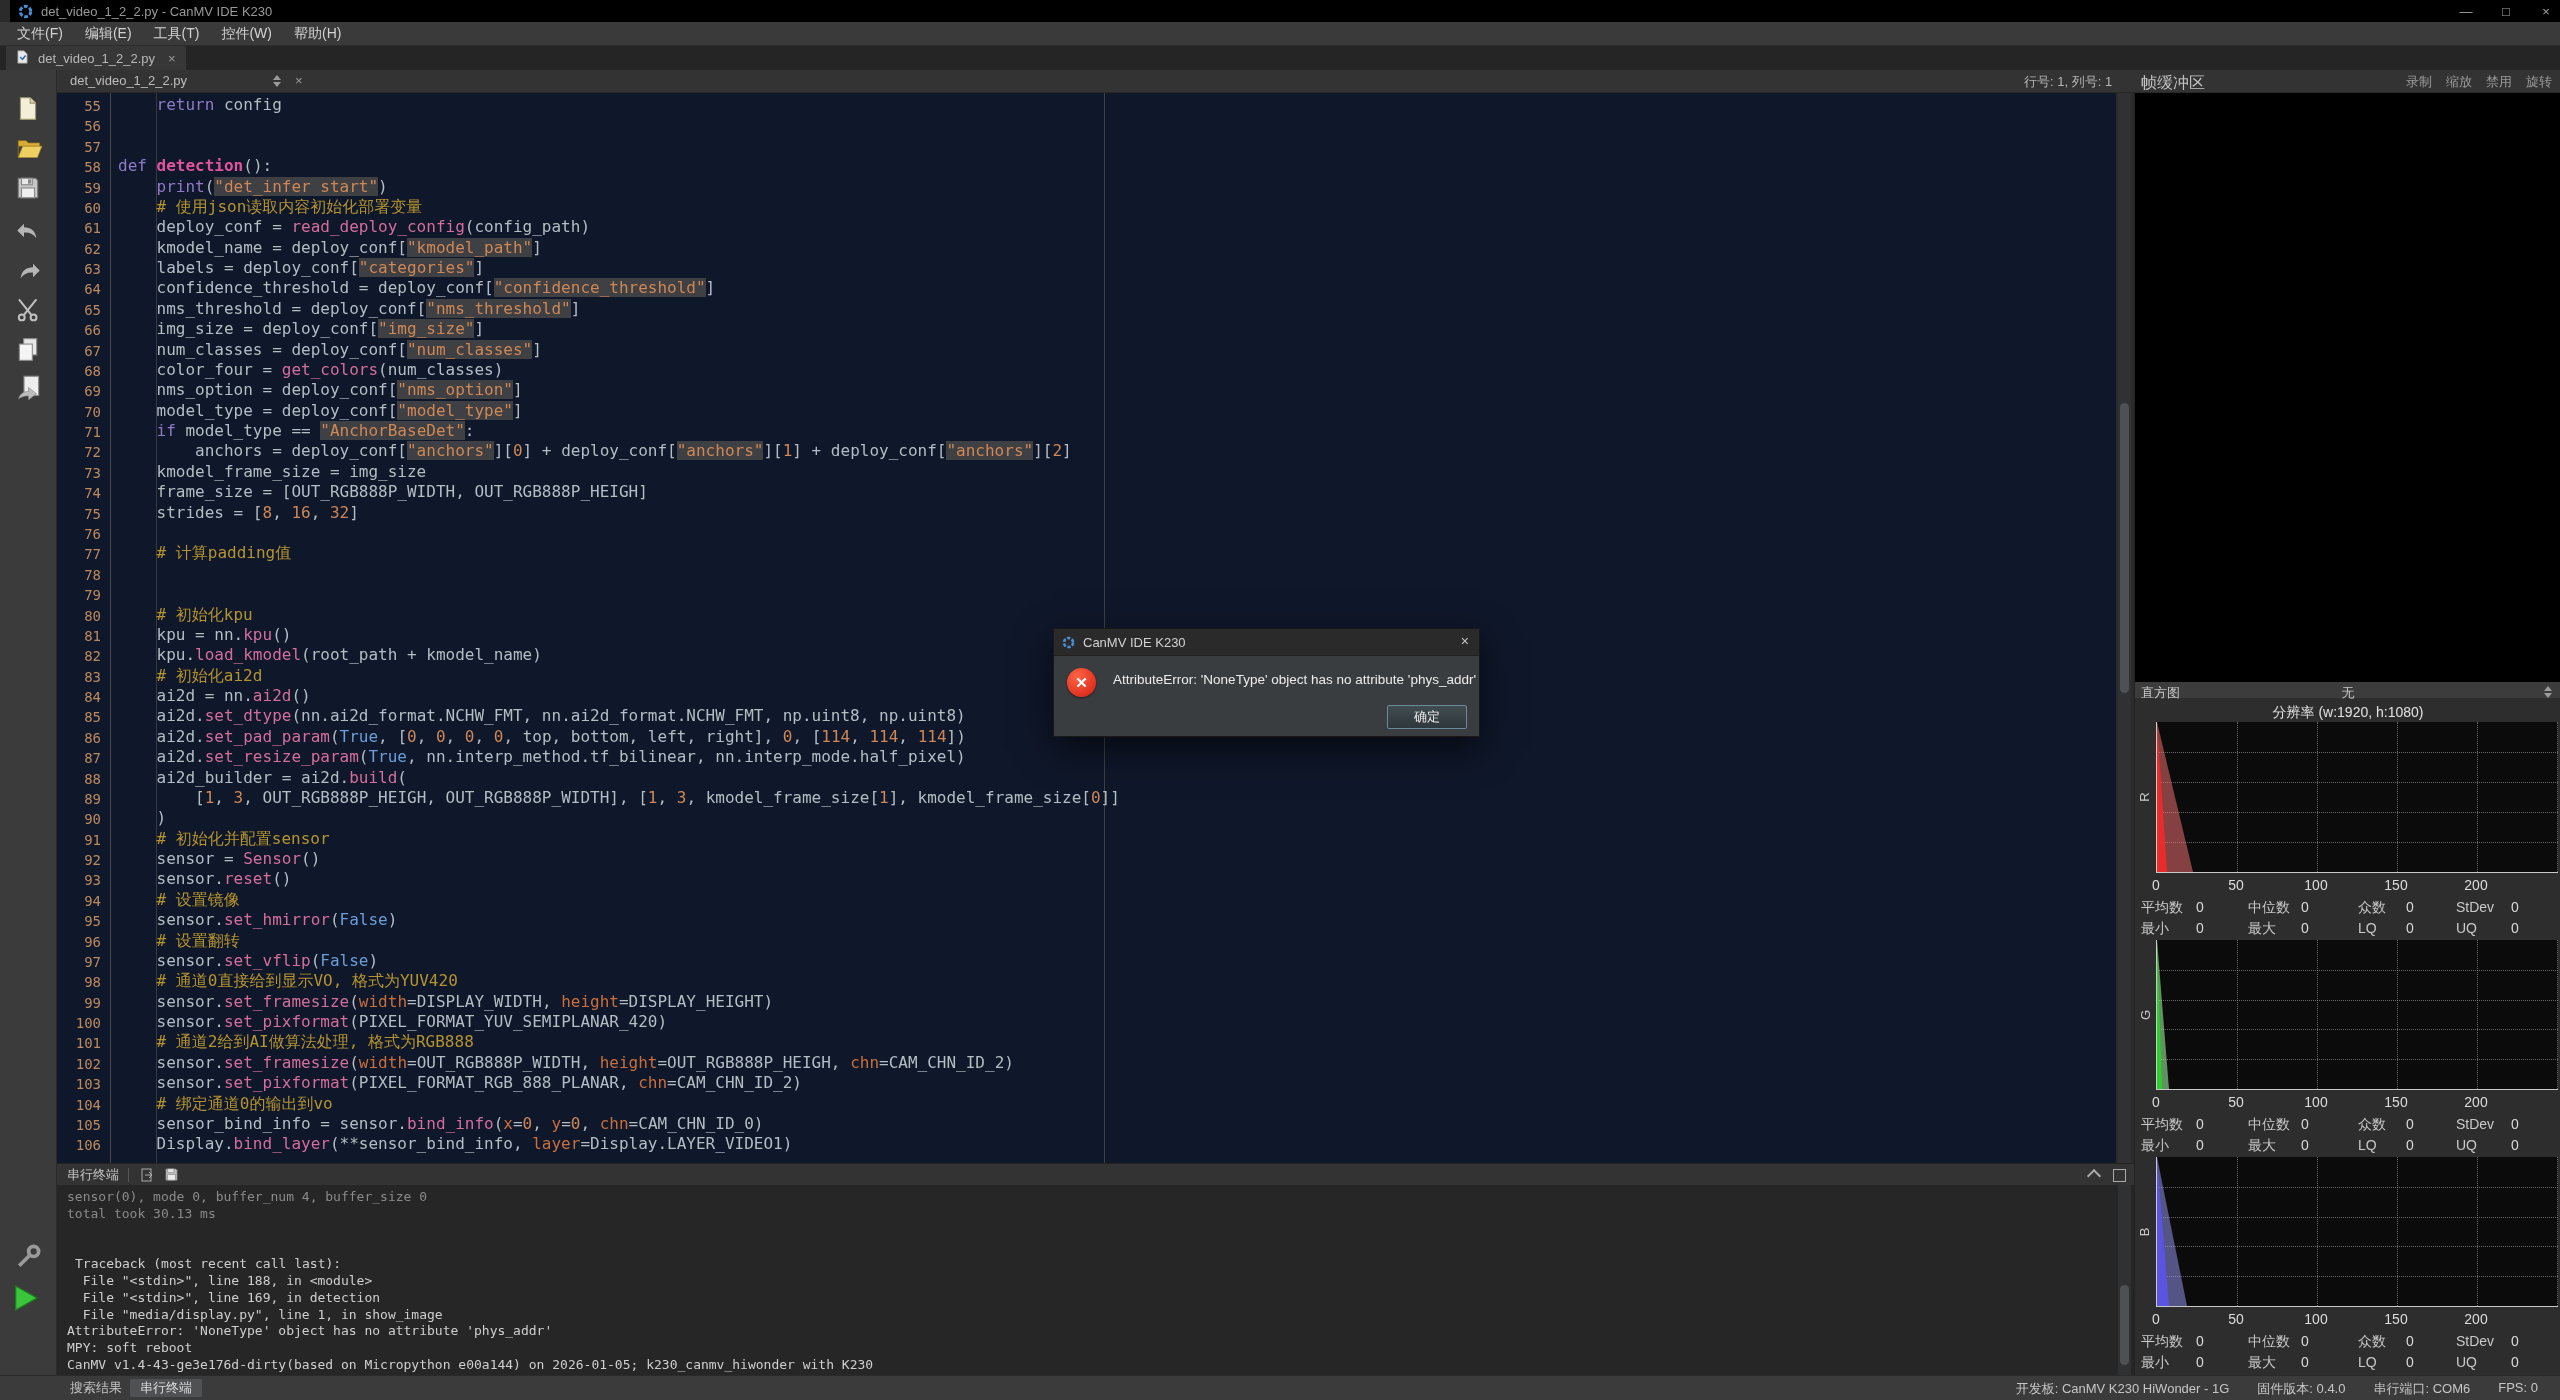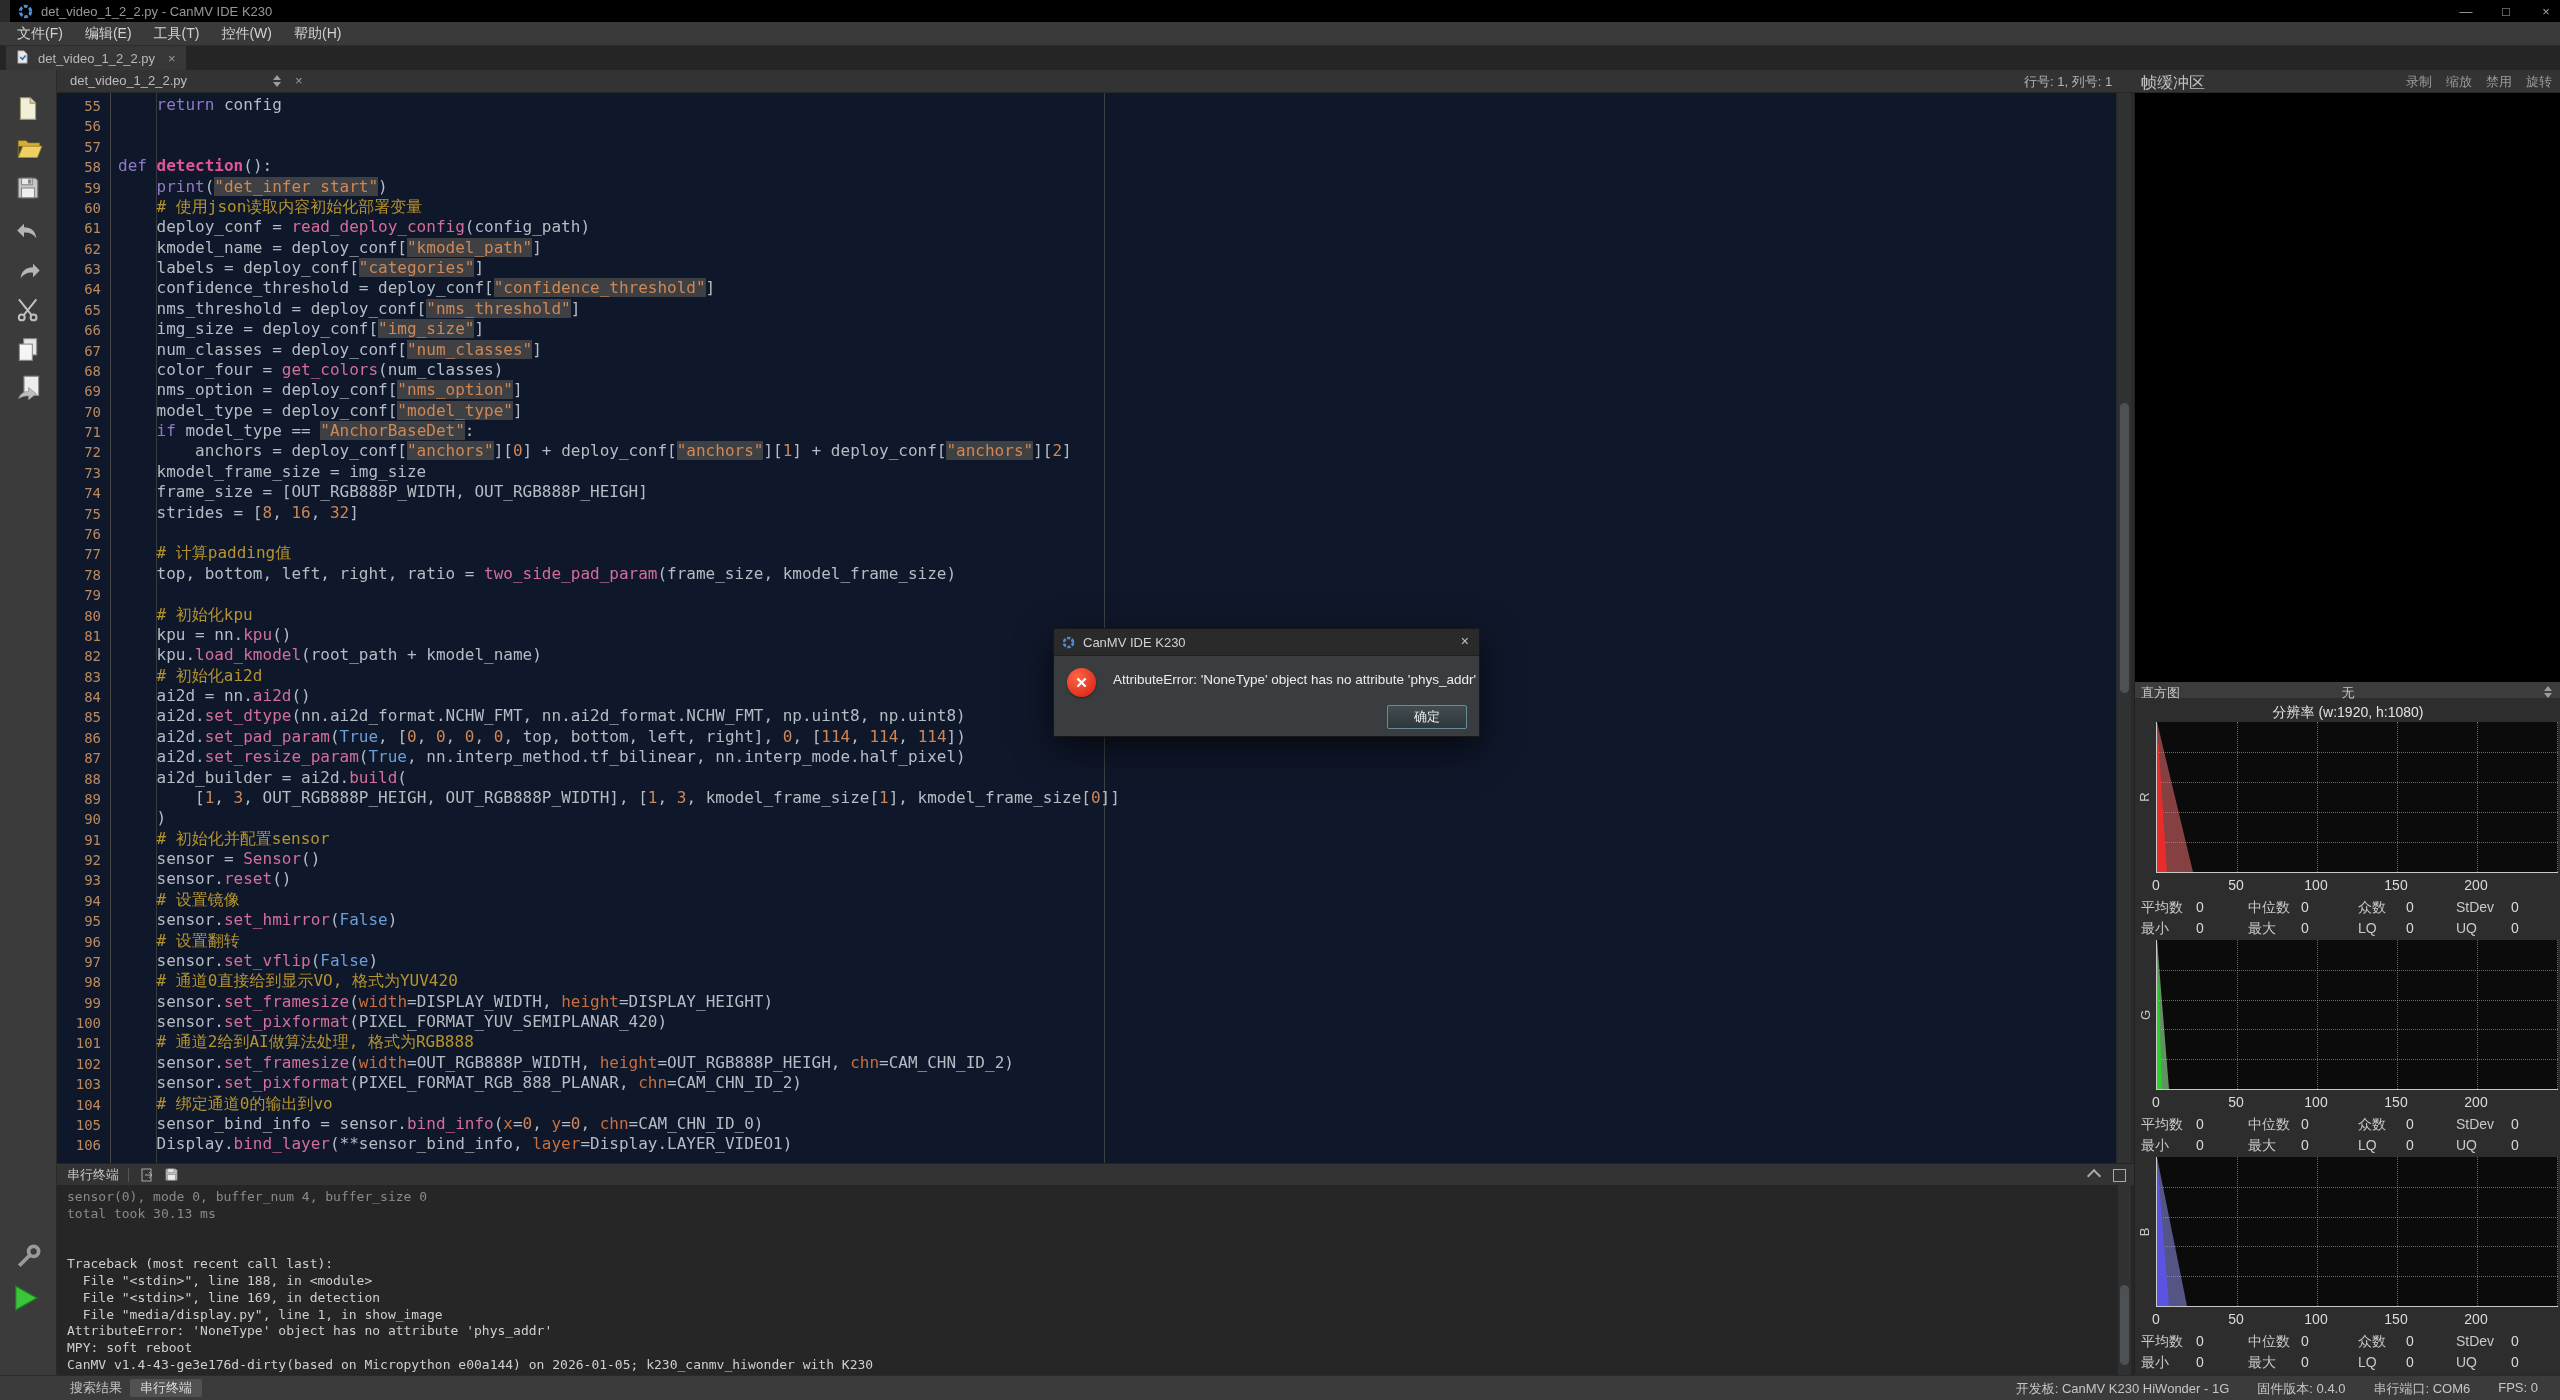--- a/index.html
+++ b/index.html
@@ -234,21 +234,21 @@
         <div class="cl" style="top: 266.94px; width: 2059px;"><span class="ln">68</span><span class="lc">    color_four = <span class="f">get_colors</span>(num_classes)</span></div>
         <div class="cl" style="top: 287.32px; width: 2059px;"><span class="ln">69</span><span class="lc">    nms_option = deploy_conf[<span class="s">"nms_option"</span>]</span></div>
         <div class="cl" style="top: 307.7px; width: 2059px;"><span class="ln">70</span><span class="lc">    model_type = deploy_conf[<span class="s">"model_type"</span>]</span></div>
         <div class="cl" style="top: 328.08px; width: 2059px;"><span class="ln">71</span><span class="lc">    <span class="k">if</span> model_type == <span class="s">"AnchorBaseDet"</span>:</span></div>
         <div class="cl" style="top: 348.46px; width: 2059px;"><span class="ln">72</span><span class="lc">        anchors = deploy_conf[<span class="s">"anchors"</span>][<span class="n">0</span>] + deploy_conf[<span class="s">"anchors"</span>][<span class="n">1</span>] + deploy_conf[<span class="s">"anchors"</span>][<span class="n">2</span>]</span></div>
         <div class="cl" style="top: 368.84px; width: 2059px;"><span class="ln">73</span><span class="lc">    kmodel_frame_size = img_size</span></div>
         <div class="cl" style="top: 389.22px; width: 2059px;"><span class="ln">74</span><span class="lc">    frame_size = [OUT_RGB888P_WIDTH, OUT_RGB888P_HEIGH]</span></div>
         <div class="cl" style="top: 409.6px; width: 2059px;"><span class="ln">75</span><span class="lc">    strides = [<span class="n">8</span>, <span class="n">16</span>, <span class="n">32</span>]</span></div>
         <div class="cl" style="top: 429.98px; width: 2059px;"><span class="ln">76</span><span class="lc"></span></div>
         <div class="cl" style="top: 450.36px; width: 2059px;"><span class="ln">77</span><span class="lc">    <span class="c"># 计算padding值</span></span></div>
-        <div class="cl" style="top: 470.74px; width: 2059px;"><span class="ln">78</span><span class="lc">    top, bottom, left, right, ratio = <span class="f">two_side_pad_param</span>(frame_size, kmodel_frame_size)</span></div>
+        <div class="cl" style="top: 470.74px; width: 2059px;"><span class="ln">78</span></div>
         <div class="cl" style="top: 491.12px; width: 2059px;"><span class="ln">79</span><span class="lc"></span></div>
         <div class="cl" style="top: 511.5px; width: 2059px;"><span class="ln">80</span><span class="lc">    <span class="c"># 初始化kpu</span></span></div>
         <div class="cl" style="top: 531.88px; width: 2059px;"><span class="ln">81</span><span class="lc">    kpu = nn.<span class="f">kpu</span>()</span></div>
         <div class="cl" style="top: 552.26px; width: 2059px;"><span class="ln">82</span><span class="lc">    kpu.<span class="f">load_kmodel</span>(root_path + kmodel_name)</span></div>
         <div class="cl" style="top: 572.64px; width: 2059px;"><span class="ln">83</span><span class="lc">    <span class="c"># 初始化ai2d</span></span></div>
         <div class="cl" style="top: 593.02px; width: 2059px;"><span class="ln">84</span><span class="lc">    ai2d = nn.<span class="f">ai2d</span>()</span></div>
         <div class="cl" style="top: 613.4px; width: 2059px;"><span class="ln">85</span><span class="lc">    ai2d.<span class="f">set_dtype</span>(nn.ai2d_format.NCHW_FMT, nn.ai2d_format.NCHW_FMT, np.uint8, np.uint8)</span></div>
         <div class="cl" style="top: 633.78px; width: 2059px;"><span class="ln">86</span><span class="lc">    ai2d.<span class="f">set_pad_param</span>(<span class="b">True</span>, [<span class="n">0</span>, <span class="n">0</span>, <span class="n">0</span>, <span class="n">0</span>, top, bottom, left, right], <span class="n">0</span>, [<span class="n">114</span>, <span class="n">114</span>, <span class="n">114</span>])</span></div>
         <div class="cl" style="top: 654.16px; width: 2059px;"><span class="ln">87</span><span class="lc">    ai2d.<span class="f">set_resize_param</span>(<span class="b">True</span>, nn.interp_method.tf_bilinear, nn.interp_mode.half_pixel)</span></div>
         <div class="cl" style="top: 674.54px; width: 2059px;"><span class="ln">88</span><span class="lc">    ai2d_builder = ai2d.<span class="f">build</span>(</span></div>
@@ -431,21 +431,21 @@
     <span class="term-collapse">
         <b></b>
       </span>
     <span class="term-frame"></span>
   </div>
   <div class="termbody" id="termbody">
       <div class="tline dim" style="top: 4px;">sensor(0), mode 0, buffer_num 4, buffer_size 0</div>
       <div class="tline dim" style="top: 20.8px;">total took 30.13 ms</div>
       <div class="tline" style="top: 37.6px;"></div>
       <div class="tline" style="top: 54.4px;"></div>
-      <div class="tline" style="top: 71.2px;">Traceback (most recent call last):</div>
+      <div class="tline" style="top: 71.2px; margin-left: 8px;">Traceback (most recent call last):</div>
       <div class="tline" style="top: 88px;">  File "&lt;stdin&gt;", line 188, in &lt;module&gt;</div>
       <div class="tline" style="top: 104.8px;">  File "&lt;stdin&gt;", line 169, in detection</div>
       <div class="tline" style="top: 121.6px;">  File "media/display.py", line 1, in show_image</div>
       <div class="tline" style="top: 138.4px;">AttributeError: 'NoneType' object has no attribute 'phys_addr'</div>
       <div class="tline" style="top: 155.2px;">MPY: soft reboot</div>
       <div class="tline" style="top: 172px;">CanMV v1.4-43-ge3e176d-dirty(based on Micropython e00a144) on 2026-01-05; k230_canmv_hiwonder with K230</div>
     </div>
   <div class="tscroll">
       <div class="handle"></div>
     </div>

